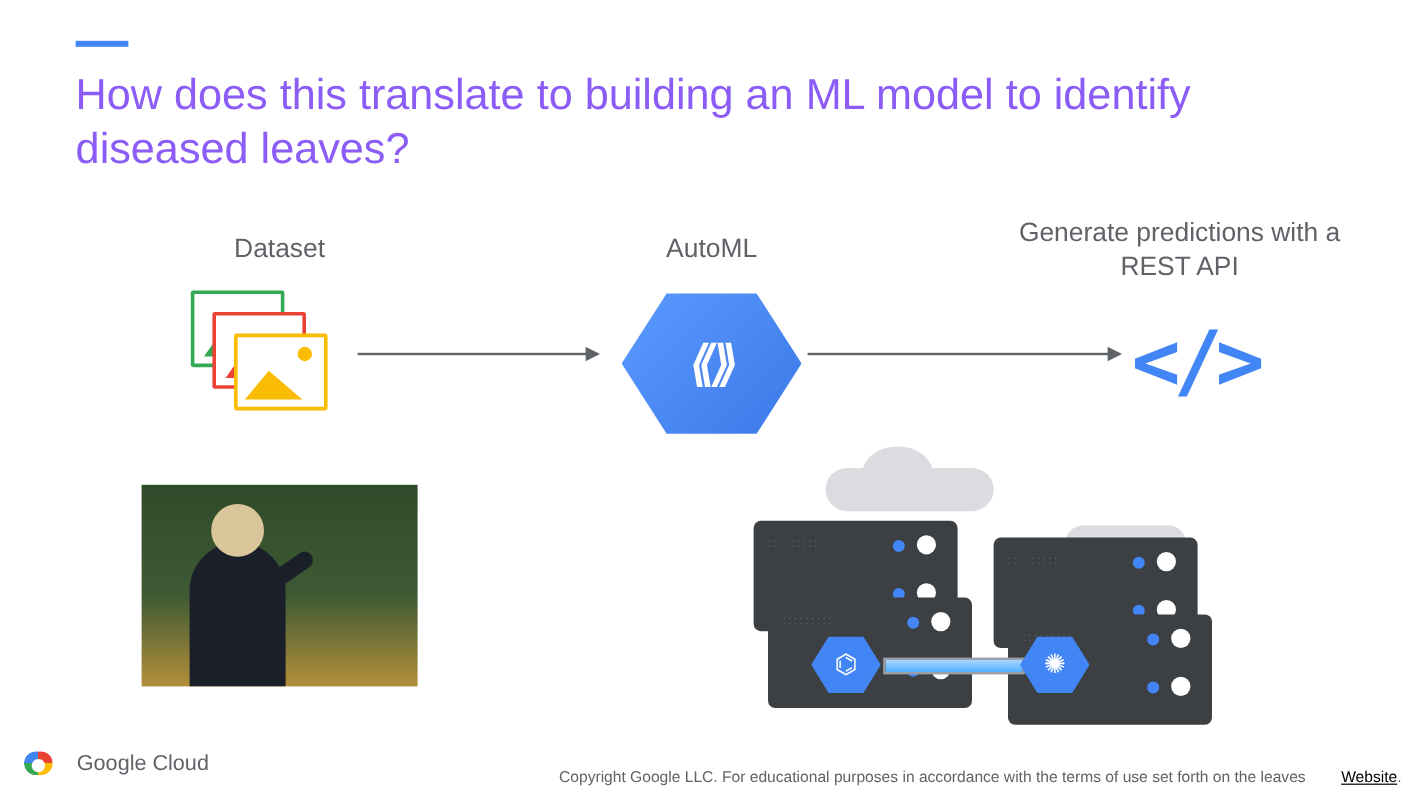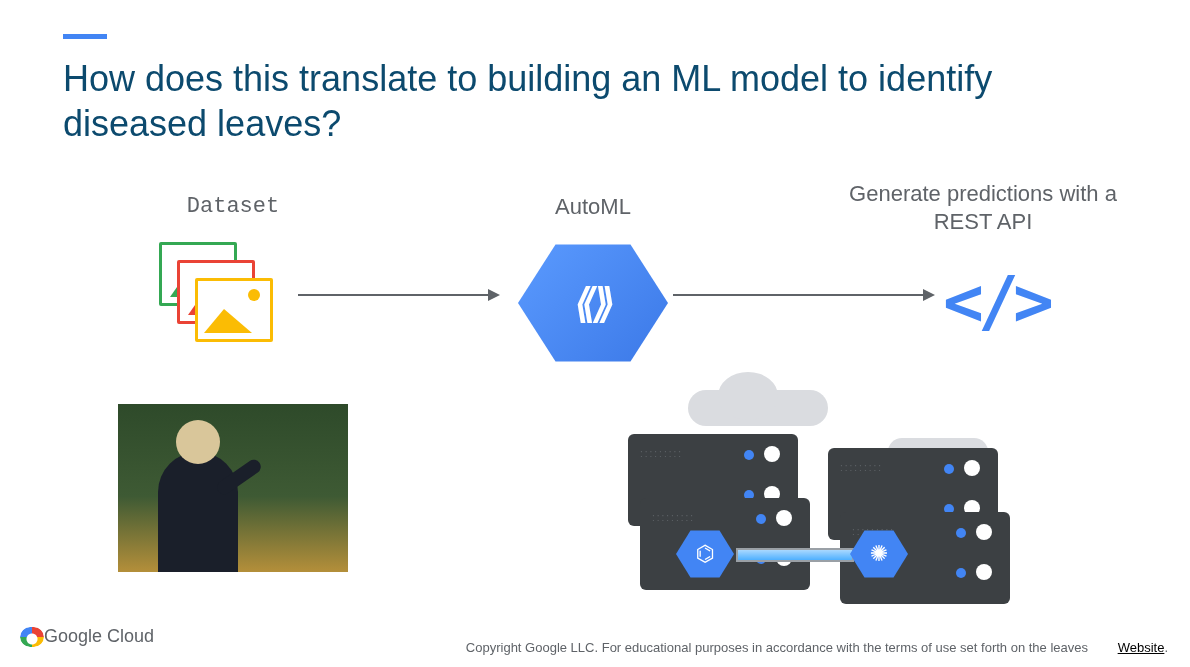--- a/index.html
+++ b/index.html
@@ -21,37 +21,37 @@
     background: #4285f4;
   }
   h1.title {
     position: absolute;
     left: 63px;
     top: 56px;
     width: 1000px;
     font-size: 36px;
     font-weight: 400;
     line-height: 1.25;
-    color: #0c4a6e;
+    color: #8b5cf6;
   }
   .flow {
     position: absolute;
     left: 63px;
     top: 180px;
     width: 1060px;
     height: 220px;
   }
   .label {
     position: absolute;
     font-size: 22px;
     font-weight: 400;
     color: #5f6368;
     text-align: center;
   }
-  .label.dataset { left: 80px; top: 14px; width: 180px; font-family: Liberation Mono, monospace; }
+  .label.dataset { left: 80px; top: 14px; width: 180px; }
   .label.automl  { left: 450px; top: 14px; width: 160px; }
   .label.api     { left: 760px; top: 0px; width: 320px; line-height: 1.25; }
 
   
   .stack {
     position: absolute;
     left: 96px;
     top: 62px;
     width: 140px;
     height: 120px;
@@ -178,21 +178,21 @@
     color:#fff; font-size:22px;
   }
   .minihex.h1 { left:48px; top:138px; }
   .minihex.h2 { left:222px; top:138px; }
   .pipe { position:absolute; left:108px; top:158px; width:118px; height:14px;
           background:linear-gradient(180deg,#a9d8ff,#4fb0ff); border:2px solid #9aa0a6;}
 
   
   .logo {
     position:absolute; left:20px; bottom:20px;
-    display:flex; align-items:center; gap:0;
+    display:flex; align-items:flex-start; gap:20px;
     font-size:18px; color:#5f6368;
   }
   .logo .cloud-logo {
     width:24px;height:20px;border-radius:10px;
     background: conic-gradient(#ea4335 0 25%, #fbbc04 0 50%, #34a853 0 75%, #4285f4 0 100%);
     -webkit-mask: radial-gradient(circle at 50% 60%, transparent 5px, #000 6px);
   }
   .copyright {
     position:absolute; right:22px; bottom:12px;
     font-size:13px; color:#5f6368;

